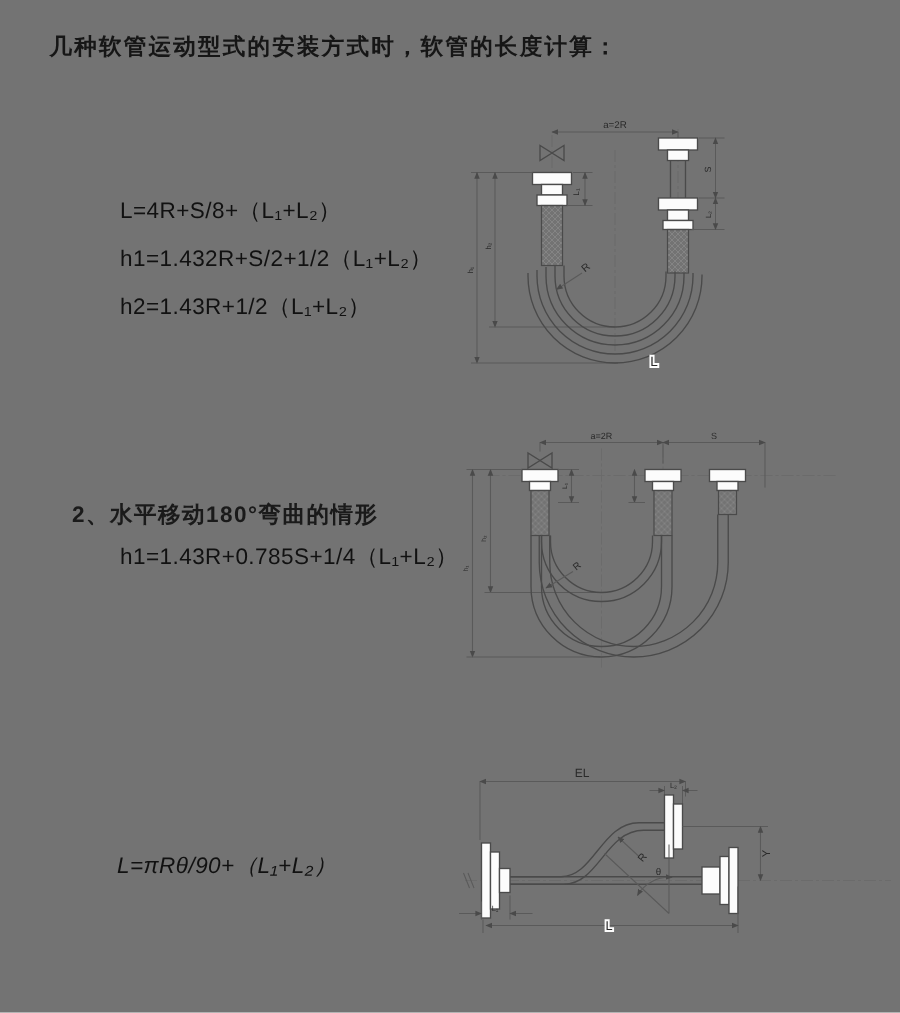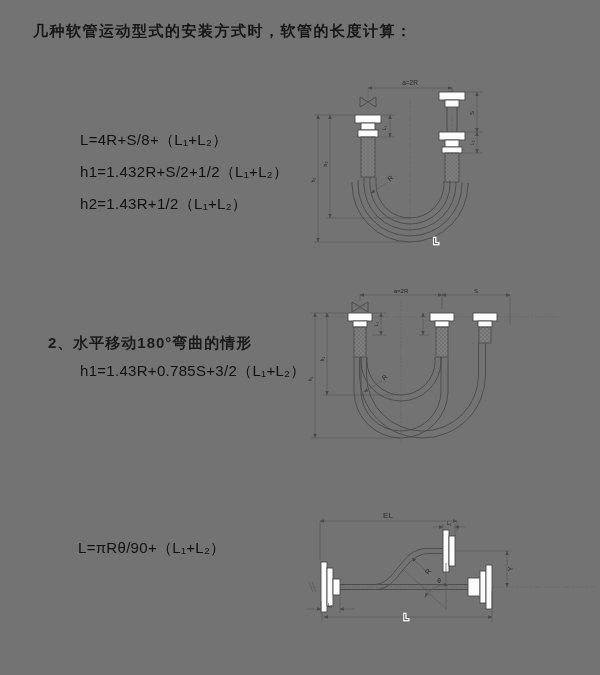--- a/index.html
+++ b/index.html
@@ -21,23 +21,23 @@
 
 <div id="page">
 
   <div class="abs title" style="left:33px;top:22px;">几种软管运动型式的安装方式时，软管的长度计算：</div>
 
   <div class="abs formula" style="left:80px;top:131px;">L=4R+S/8+（L₁+L₂）</div>
   <div class="abs formula" style="left:80px;top:163px;">h1=1.432R+S/2+1/2（L₁+L₂）</div>
   <div class="abs formula" style="left:80px;top:195px;">h2=1.43R+1/2（L₁+L₂）</div>
 
   <div class="abs heading" style="left:48px;top:302px;margin-top:32px;">2、水平移动180°弯曲的情形</div>
-  <div class="abs formula" style="left:80px;top:362px;">h1=1.43R+0.785S+3/2（L₁+L₂）</div>
-
-  <div class="abs formula" style="left:78px;top:539px;">L=πRθ/90+（L₁+L₂）</div>
+  <div class="abs formula" style="left:80px;top:362px;">h1=1.43R+0.785S+1/4（L₁+L₂）</div>
+
+  <div class="abs formula" style="left:78px;top:568px;font-style:italic;">L=πRθ/90+（L₁+L₂）</div>
 
   <div class="abs" style="left:300px;top:72px;">
     <svg width="270" height="180" viewBox="0 0 270 180">
       <defs>
         <marker id="ar1" viewBox="0 0 10 10" refX="9" refY="5" markerWidth="6.5" markerHeight="6.5" orient="auto-start-reverse">
           <path d="M0,1 L10,5 L0,9 z" fill="#4a4a4a"></path>
         </marker>
         <pattern id="br1" width="4" height="4" patternUnits="userSpaceOnUse">
           <path d="M0,4 L4,0 M0,0 L4,4" stroke="#8a8a8a" stroke-width="0.5"></path>
         </pattern>

